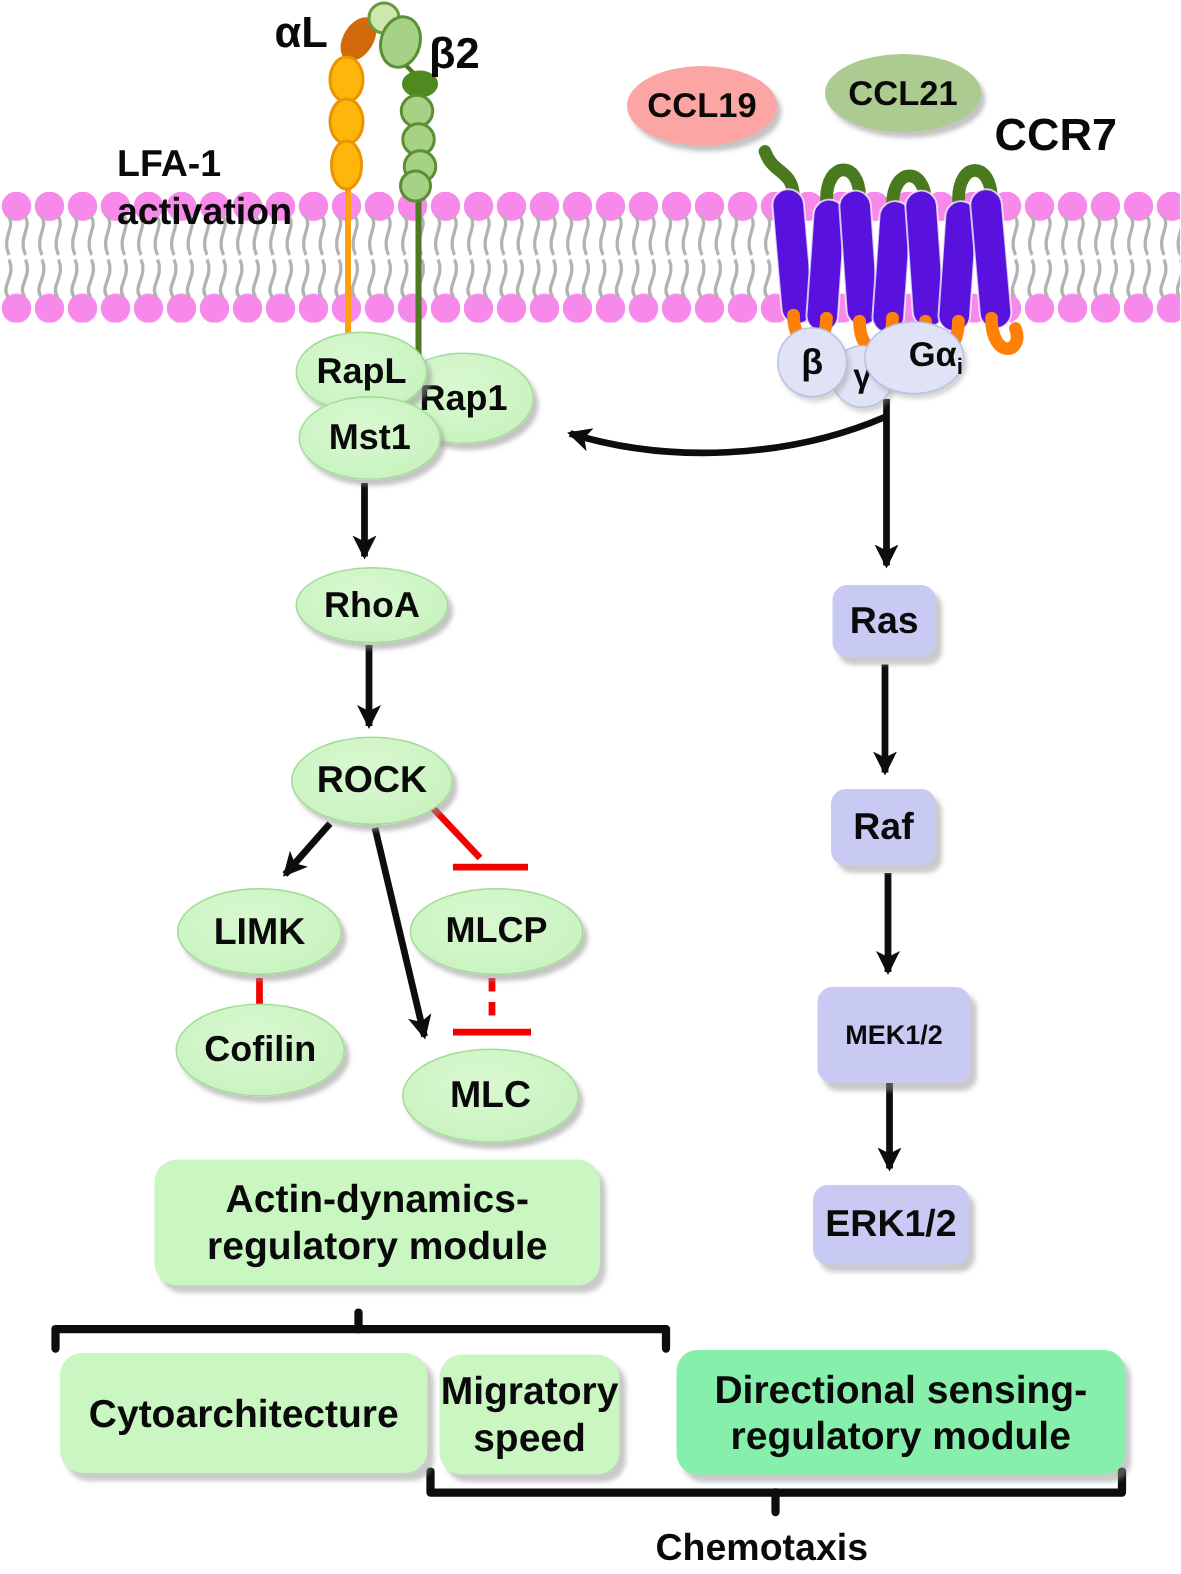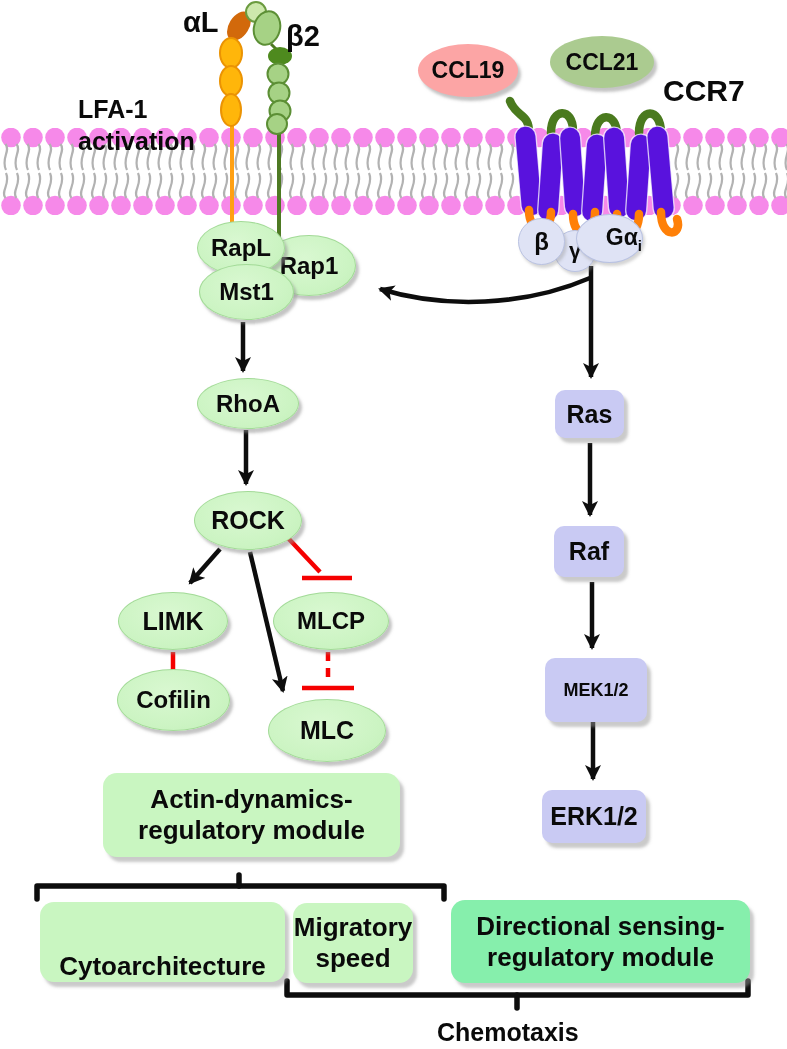--- a/index.html
+++ b/index.html
@@ -21,21 +21,21 @@
   .gp{
     background:#dfe3f5;border:1.5px solid #b9c2e2;
     box-shadow:2px 3px 3px rgba(150,150,150,.4);
   }
   .rbox{
     position:absolute;display:flex;align-items:center;justify-content:center;
     font-weight:bold;text-align:center;background:#c9caf3;border-radius:10px;z-index:3;
     box-shadow:4px 5px 3px rgba(150,150,150,.5);
   }
   .module{border-radius:14px;flex-direction:column;line-height:1.18;font-size:26px;}
-  .module.green{background:#c9f6c1;}
+  .module.green{background:#c9f6c1;border-radius:15px;}
   .module.lav{background:#86efac;align-items:center;}
   sub.gsub{font-size:15px;}
 </style>
 </head>
 <body>
 
 <div class="canvas">
 
   <svg class="bg" width="787" height="1049" viewBox="0 0 787 1049">
     <defs>
@@ -188,21 +188,21 @@
     <span>MEK1/2</span>
   </div>
   <div class="rbox" style="left:542px;top:790px;width:104px;height:53px;font-size:25px;">
     <span>ERK1/2</span>
   </div>
 
   <div class="rbox module green" style="left:103px;top:773px;width:297px;height:84px;">
     <div>Actin-dynamics-</div>
     <div>regulatory module</div>
   </div>
-  <div class="rbox module green" style="left:40px;top:902px;width:245px;height:80px;justify-content:flex-end;">
+  <div class="rbox module green" style="left:40px;top:902px;width:245px;height:80px;">
     <div>Cytoarchitecture</div>
   </div>
   <div class="rbox module green" style="left:293px;top:903px;width:120px;height:80px;">
     <div>Migratory</div>
     <div>speed</div>
   </div>
   <div class="rbox module lav" style="left:451px;top:900px;width:299px;height:83px;">
     <div>Directional sensing-</div>
     <div>regulatory module</div>
   </div>

